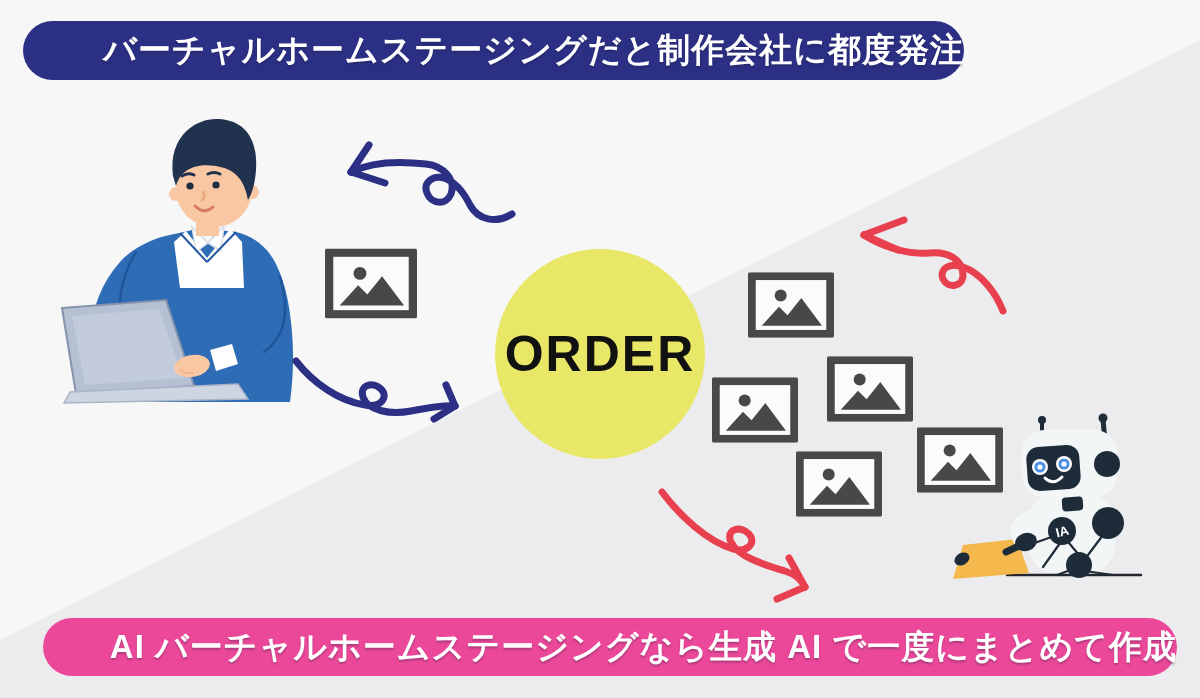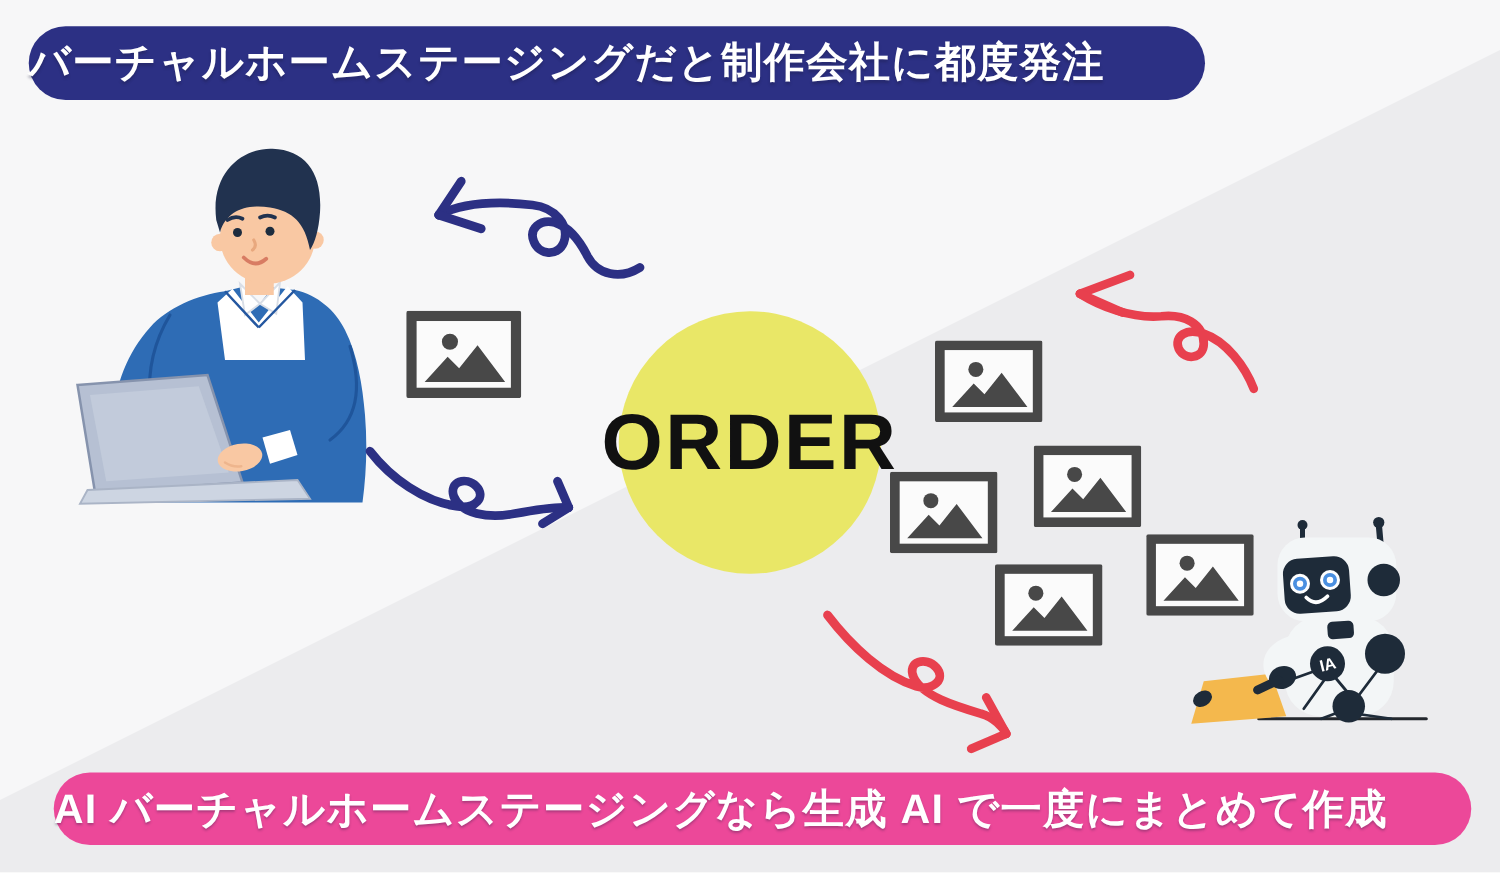--- a/index.html
+++ b/index.html
@@ -6,33 +6,33 @@
   .stage{
     position:relative;width:1200px;height:698px;overflow:hidden;
     background:#f7f7f8;font-family:"Liberation Sans",sans-serif;
   }
   .bg-dark{
     position:absolute;left:0;top:0;width:1200px;height:698px;
     background:#ececee;
     clip-path:polygon(0 640px,1200px 40px,1200px 698px,0 698px);
   }
   .banner{
-    position:absolute;display:flex;align-items:center;justify-content:flex-start;
+    position:absolute;display:flex;align-items:center;justify-content:flex-end;
     color:#ffffff;font-weight:bold;font-size:33px;letter-spacing:1px;
     border-radius:30px;white-space:nowrap;
     text-shadow:0 2px 2px rgba(25,25,60,0.30);
   }
   .banner-top{left:23px;top:21px;width:941px;height:59px;background:#2c3084;}
   .banner-bottom{left:43px;top:618px;width:1134px;height:58px;background:#ec4899;}
   .order-circle{
     position:absolute;left:495px;top:249px;width:210px;height:210px;border-radius:50%;
     background:#e9e767;display:flex;align-items:center;justify-content:center;
   }
   .order-label{
-    font-size:63px;font-weight:bold;letter-spacing:2px;color:#111111;
+    font-size:50px;font-weight:bold;letter-spacing:2px;color:#111111;
   }
   .abs{position:absolute;}
   svg{display:block;overflow:visible;}
 </style>
 </head>
 <body>
 
 <div class="stage">
 
   <div class="bg-dark"></div>

